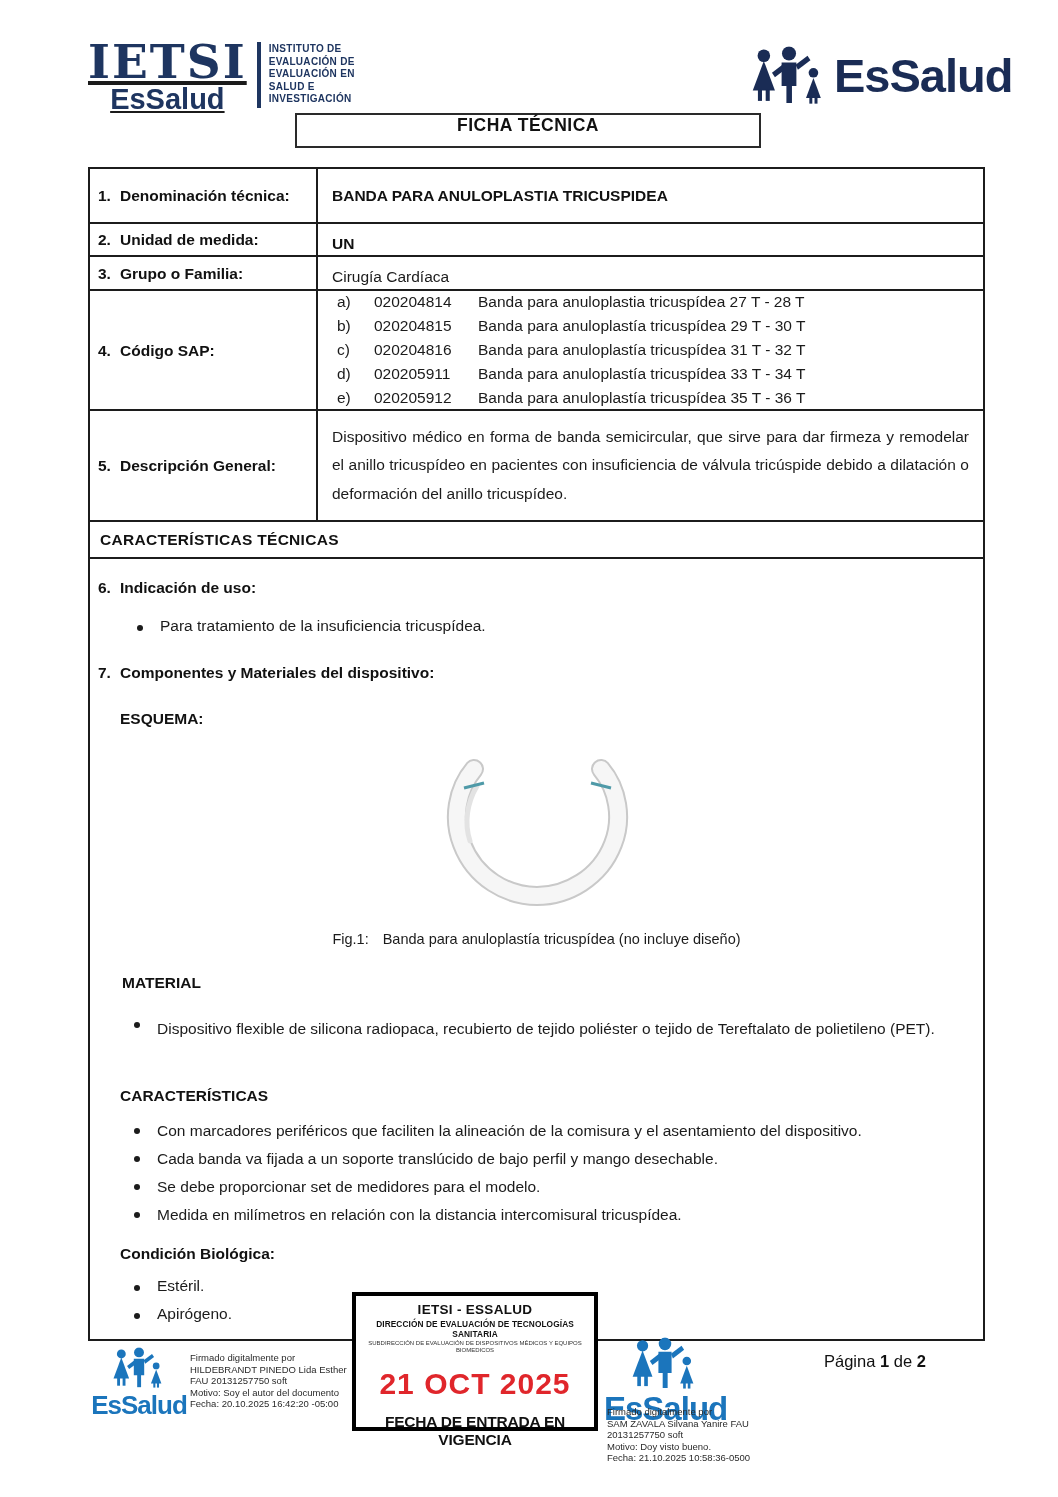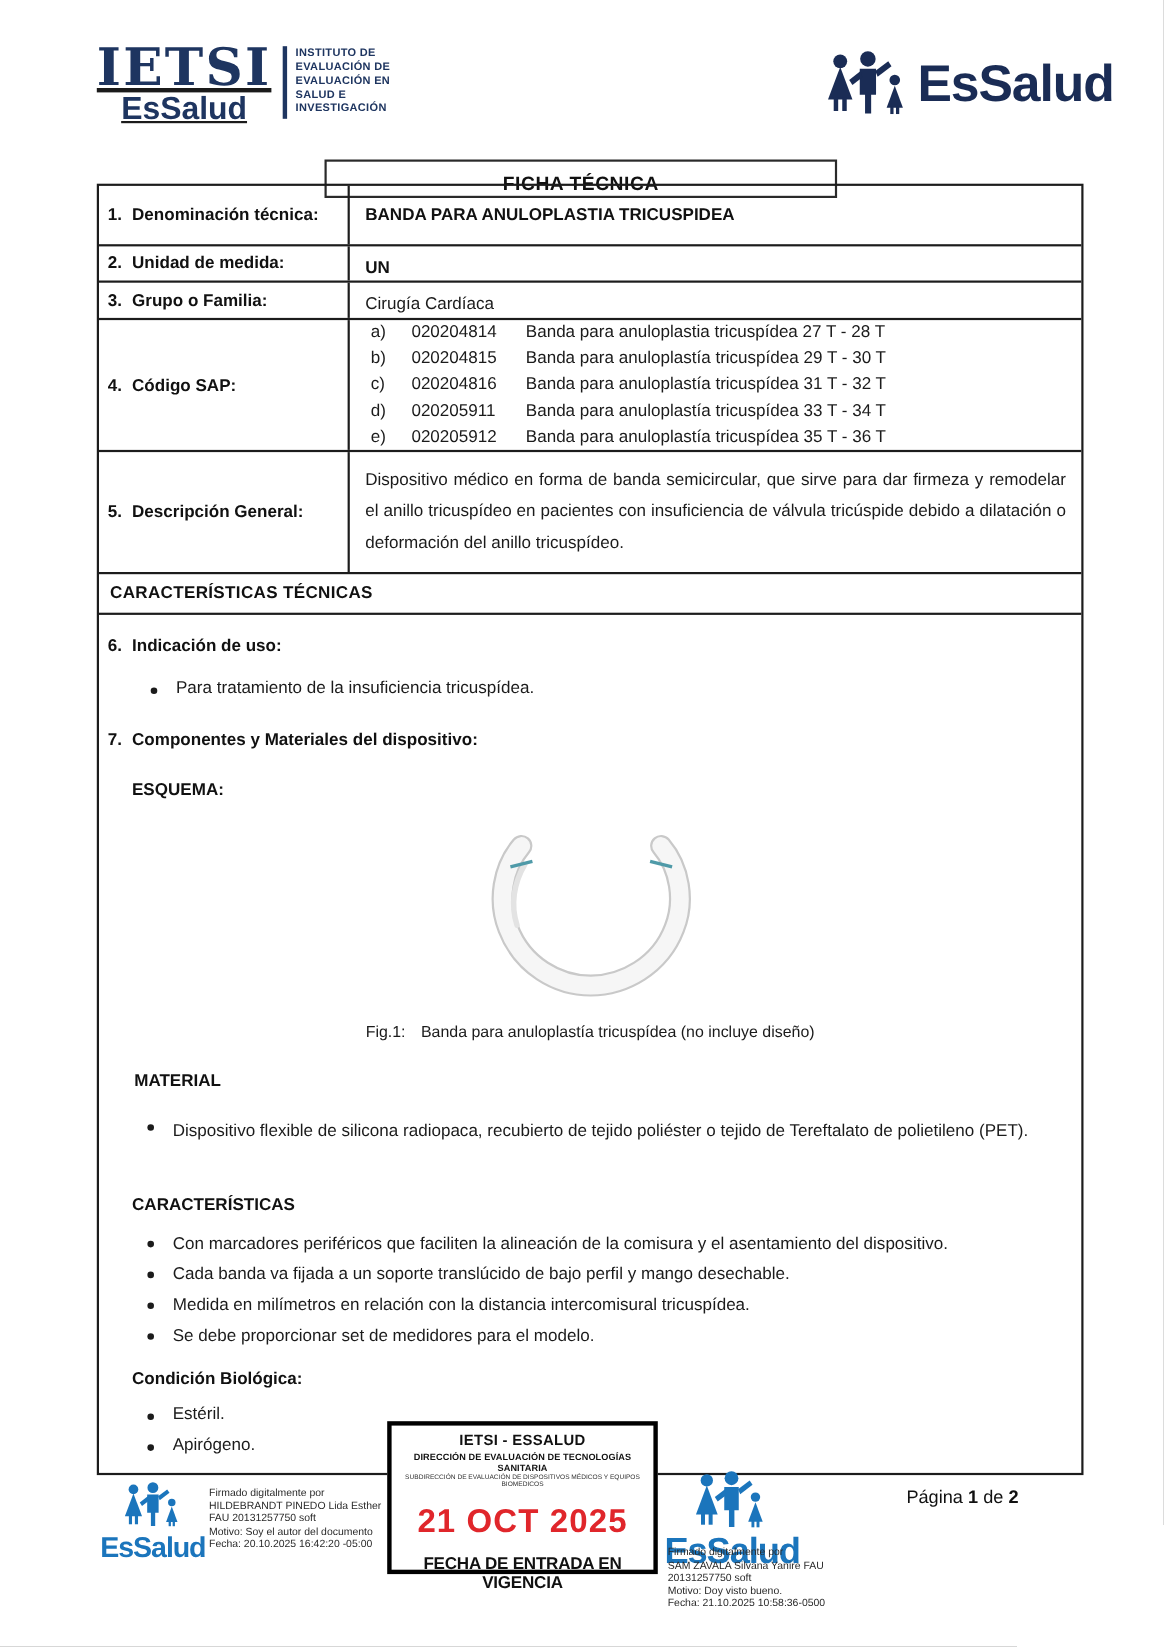--- a/index.html
+++ b/index.html
@@ -16,21 +16,21 @@
   .ietsi-divider { width:4px; height:66px; background:#1e3560; margin:4px 8px 0 10px; }
   .ietsi-tagline { padding-top:5px; }
   .ietsi-tagline div { font-size:10px; font-weight:bold; color:#1e3560; line-height:12.5px; letter-spacing:0.3px; }
 
   .hdr-essalud { position:absolute; left:752px; top:46px; display:flex; align-items:center; }
   .hdr-essalud .wordmark { font-weight:bold; font-size:47px; color:#1a2c55; letter-spacing:-1px; margin-left:8px; }
   .fam-icon { display:block; }
 
   
   .title-box { position:absolute; left:295px; top:113px; width:466px; height:35px;
-               border:2px solid #2a2a2a; display:flex; align-items:flex-end; justify-content:center;margin-top:32px; }
+               border:2px solid #2a2a2a; display:flex; align-items:flex-start; justify-content:center; }
   .title-box span { font-weight:bold; font-size:17.5px; letter-spacing:0.5px; color:#111; }
 
   
   .dtable { position:absolute; left:88px; top:167px; width:897px; border:2px solid #1c1c1c; }
   .trow { display:flex; border-bottom:2px solid #1c1c1c; }
   .trow:last-child { border-bottom:none; }
   .tlabel { flex:0 0 228px; border-right:2px solid #1c1c1c; display:flex;
             align-items:center; padding:4px 8px 4px 8px; }
   .tlabel .ln { display:flex; font-weight:bold; font-size:15.5px; line-height:21px; color:#111; }
   .tlabel .num { flex:0 0 22px; }
@@ -275,25 +275,25 @@
         <div class="bullet-row">
             <span class="dot"></span>
             <span>Con marcadores periféricos que faciliten la alineación de la comisura y el asentamiento del dispositivo.</span>
           </div>
         <div class="bullet-row">
             <span class="dot"></span>
             <span>Cada banda va fijada a un soporte translúcido de bajo perfil y mango desechable.</span>
           </div>
         <div class="bullet-row">
             <span class="dot"></span>
-            <span>Medida en milímetros en relación con la distancia intercomisural tricuspídea.</span>
+            <span>Se debe proporcionar set de medidores para el modelo.</span>
           </div>
         <div class="bullet-row">
             <span class="dot"></span>
-            <span>Se debe proporcionar set de medidores para el modelo.</span>
+            <span>Medida en milímetros en relación con la distancia intercomisural tricuspídea.</span>
           </div>
       </div>
 
       <div class="abs mini-hdr" style="left:30px; top:686px;">Condición Biológica:</div>
       <div class="abs bullet-row" style="left:44px; top:718px;">
         <span class="dot"></span>
         <span>Estéril.</span>
       </div>
       <div class="abs bullet-row" style="left:44px; top:746px;">
         <span class="dot"></span>

